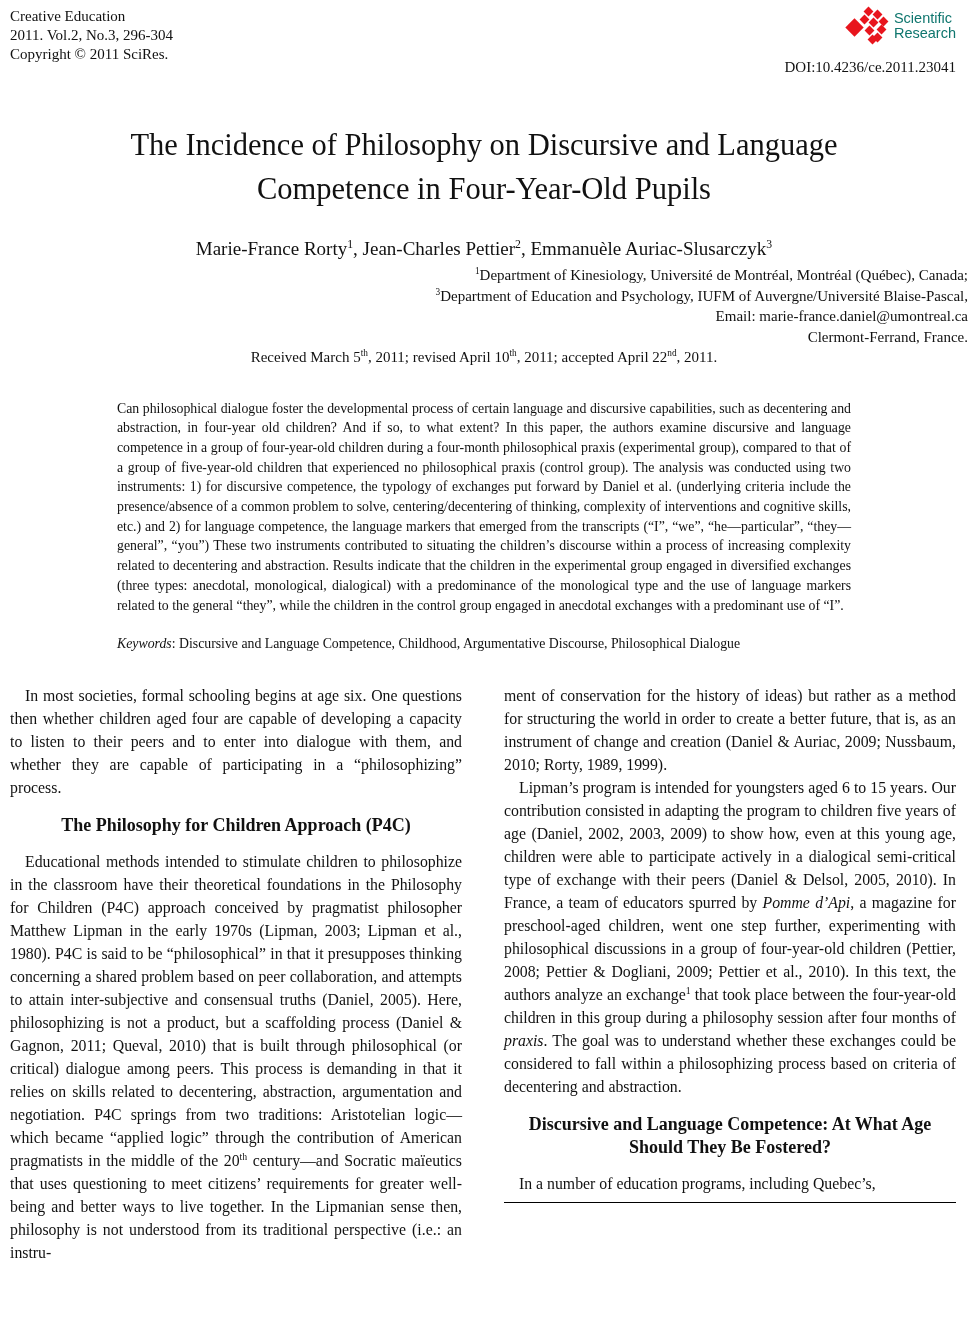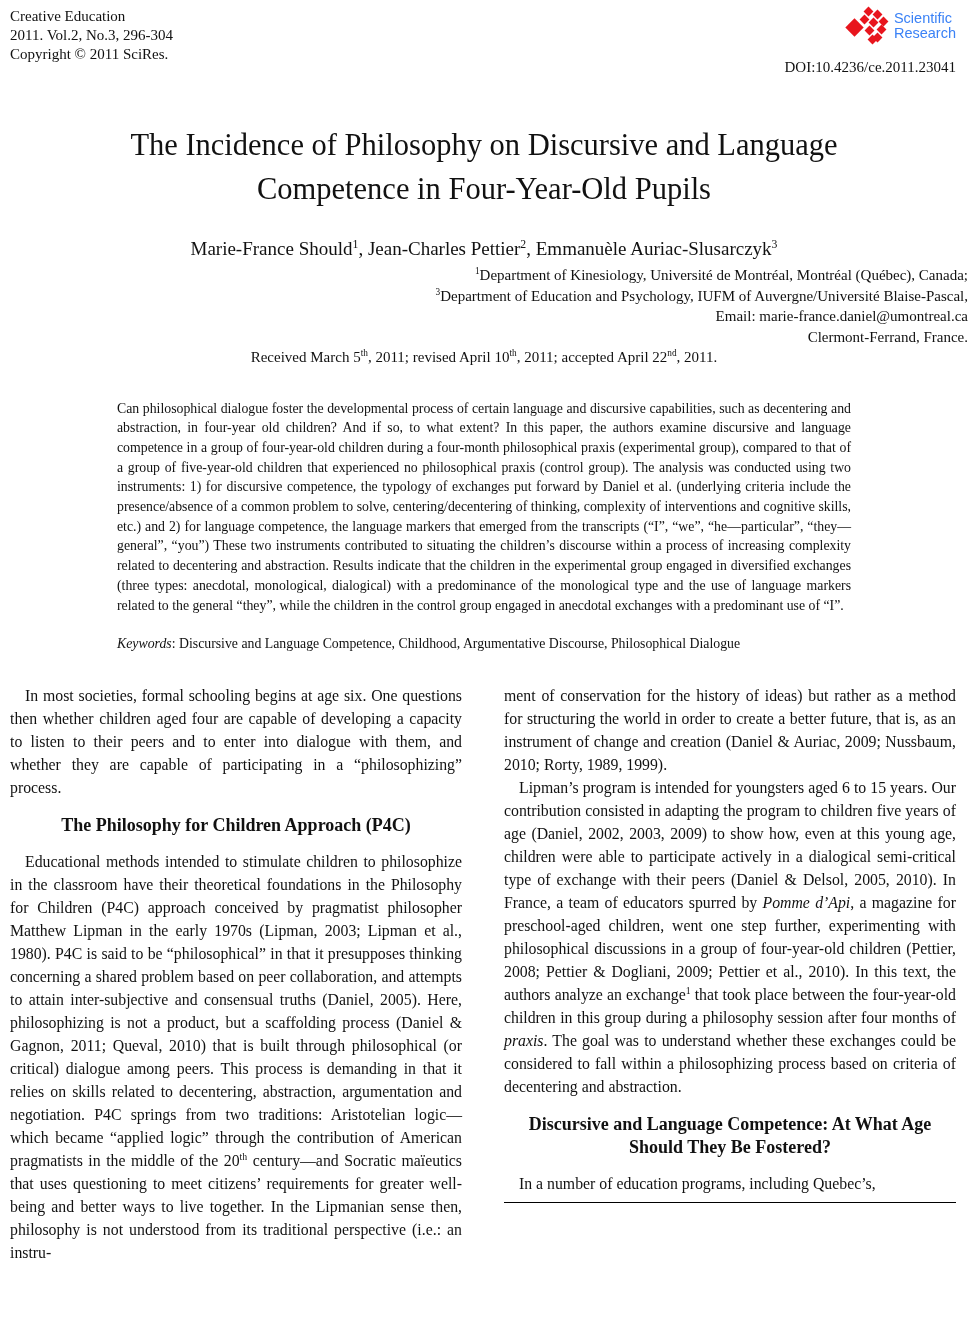--- a/index.html
+++ b/index.html
@@ -21,21 +21,21 @@
   .hdr-right { text-align:right; }
   .logo-row { display:flex; align-items:center; justify-content:flex-end; gap:5px; }
   .logo-diamonds { position:relative; width:42px; height:38px; }
   .dm { position:absolute; background:#e8151d; width:7px; height:7px; transform:rotate(45deg); }
   .dm.big { width:13px; height:13px; left:1px; top:14px; }
   .dm.s1 { left:18px; top:1px; } .dm.s2 { left:27px; top:4px; }
   .dm.s3 { left:33px; top:11px; } .dm.s4 { left:14px; top:9px; }
   .dm.s5 { left:23px; top:12px; } .dm.s6 { left:31px; top:19px; }
   .dm.s7 { left:19px; top:20px; } .dm.s8 { left:27px; top:27px; }
   .dm.s9 { left:22px; top:29px; }
-  .logo-text { font-family:"Liberation Sans", sans-serif; font-size:14.5px; line-height:15px; color:#3b82f6; text-align:left; }
+  .logo-text { font-family:"Liberation Sans", sans-serif; font-size:14.5px; line-height:15px; color:#0f766e; text-align:left; }
   .doi { font-size:15px; margin-top:14px; }
 
   
   .title { margin:47px auto 0; max-width:860px; text-align:center; font-size:30.5px; line-height:44px; }
   .authors { margin-top:27px; text-align:center; font-size:19px; }
   .affils { margin-top:5px; text-align:right; font-size:15px; line-height:20.5px; }
   .received { text-align:center; font-size:15px; line-height:20.5px; }
 
   
   .abstract { margin:31px auto 0; width:734px; font-size:13.8px; line-height:19.7px; text-align:justify; }
@@ -79,21 +79,21 @@
           <div>Scientific</div>
           <div>Research</div>
         </div>
       </div>
       <div class="doi">DOI:10.4236/ce.2011.23041</div>
     </div>
   </div>
 
   <h1 class="title" style="font-weight:normal;">The Incidence of Philosophy on Discursive and Language Competence in Four-Year-Old Pupils</h1>
 
-  <div class="authors"><span>Marie-France Should</span><sup>1</sup><span>, Jean-Charles Pettier</span><sup>2</sup><span>, Emmanuèle Auriac-Slusarczyk</span><sup>3</sup></div>
+  <div class="authors"><span>Marie-France Rorty</span><sup>1</sup><span>, Jean-Charles Pettier</span><sup>2</sup><span>, Emmanuèle Auriac-Slusarczyk</span><sup>3</sup></div>
 
   <div class="affils">
       <div><sup>1</sup><span>Department of Kinesiology, Université de Montréal, Montréal (Québec), Canada;</span></div>
       <div><sup>3</sup><span>Department of Education and Psychology, IUFM of Auvergne/Université Blaise-Pascal,</span></div>
       <div><span>Email: marie-france.daniel@umontreal.ca</span></div>
       <div><span>Clermont-Ferrand, France.</span></div>
     </div>
 
   <div class="received"><span>Received March 5</span><sup>th</sup><span>, 2011; revised April 10</span><sup>th</sup><span>, 2011; accepted April 22</span><sup>nd</sup><span>, 2011.</span></div>
 

